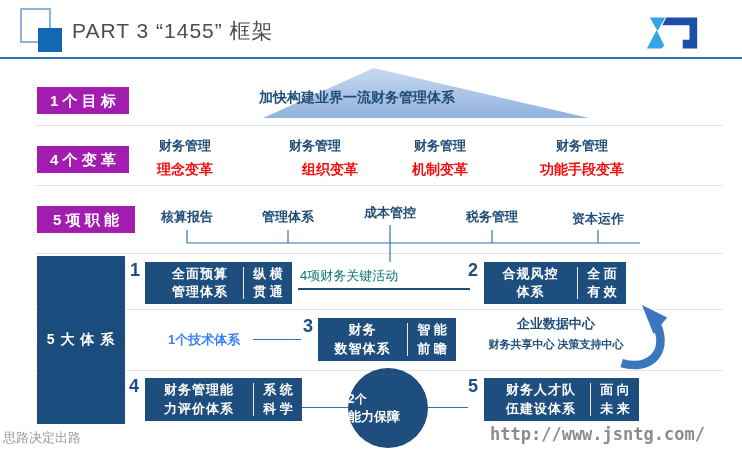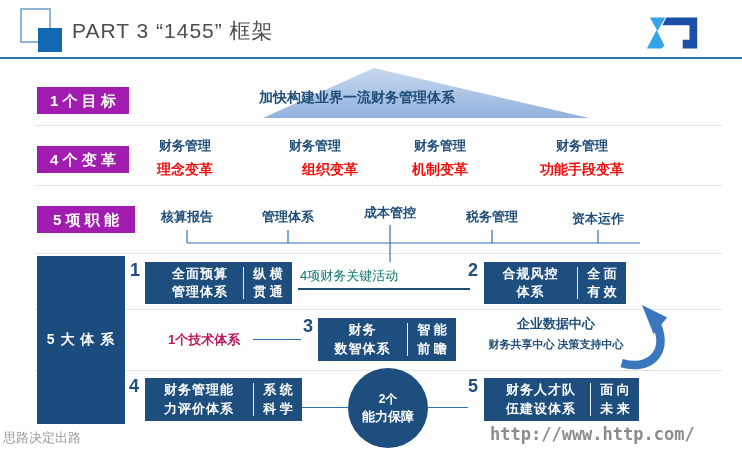--- a/index.html
+++ b/index.html
@@ -51,32 +51,32 @@
     text-align:center; font-size:13px; line-height:1.4; letter-spacing:1px; }
   .sys-box .divider { width:1px; background:rgba(255,255,255,.9); margin:5px 0; }
   .sys-box .cell-tag { width:48px; display:flex; flex-direction:column; justify-content:center;
     text-align:center; font-size:13px; line-height:1.4; }
 
   .key-activities { position:absolute; left:300px; top:267px; width:168px; 
     font-size:13px; font-weight:normal; color:#0f766e; white-space:nowrap; }
   .key-activities-line { position:absolute; left:298px; top:288px; width:172px; height:2px; background:#1F4E79; }
 
   .tech-system { position:absolute; left:168px; top:331px; font-size:13px; font-weight:600;
-    color:#be185d; white-space:nowrap; }
+    color:#3b82f6; white-space:nowrap; }
   .tech-line { position:absolute; left:253px; top:339px; width:48px; height:1px; background:#2E74B5; }
 
   .data-center { position:absolute; left:470px; top:315px; width:172px; text-align:center;
     font-size:13px; font-weight:600; color:#1F4E79; white-space:nowrap; }
   .shared-center { position:absolute; left:456px; top:337px; width:200px; text-align:center;
     font-size:11px; font-weight:600; color:#1F4E79; white-space:nowrap; }
   .curved-arrow { position:absolute; left:610px; top:301px; width:62px; height:70px; }
 
   .capability-circle { position:absolute; left:348px; top:368px; width:80px; height:80px;
     border-radius:50%; background:#1D4E7D; color:#fff; font-weight:bold;
-    display:flex; flex-direction:column; align-items:center; justify-content:center; z-index:2; }
+    display:flex; flex-direction:column; align-items:flex-start; justify-content:center; z-index:2; }
   .cap-line1 { font-size:12px; }
   .cap-line2 { font-size:13px; }
   .conn-line { position:absolute; top:407px; height:1px; background:#2E74B5; }
 
   
   .wm-left { position:absolute; left:3px; top:429px; font-size:13px; color:#9A9A9A; }
   .wm-right { position:absolute; left:490px; top:424px; font-size:17px; color:#8C8C8C;
     font-family:"DejaVu Sans Mono","Liberation Mono",monospace; font-weight:bold; z-index:5; }
 </style>
 </head>
@@ -218,15 +218,15 @@
       <span>伍建设体系</span>
     </div>
     <div class="divider"></div>
     <div class="cell-tag">
       <span>面 向</span>
       <span>未 来</span>
     </div>
   </div>
 
   <div class="wm-left">思路决定出路</div>
-  <div class="wm-right">http://www.http.com/</div>
+  <div class="wm-right">http://www.jsntg.com/</div>
 
 </div>
 
 </body></html>

